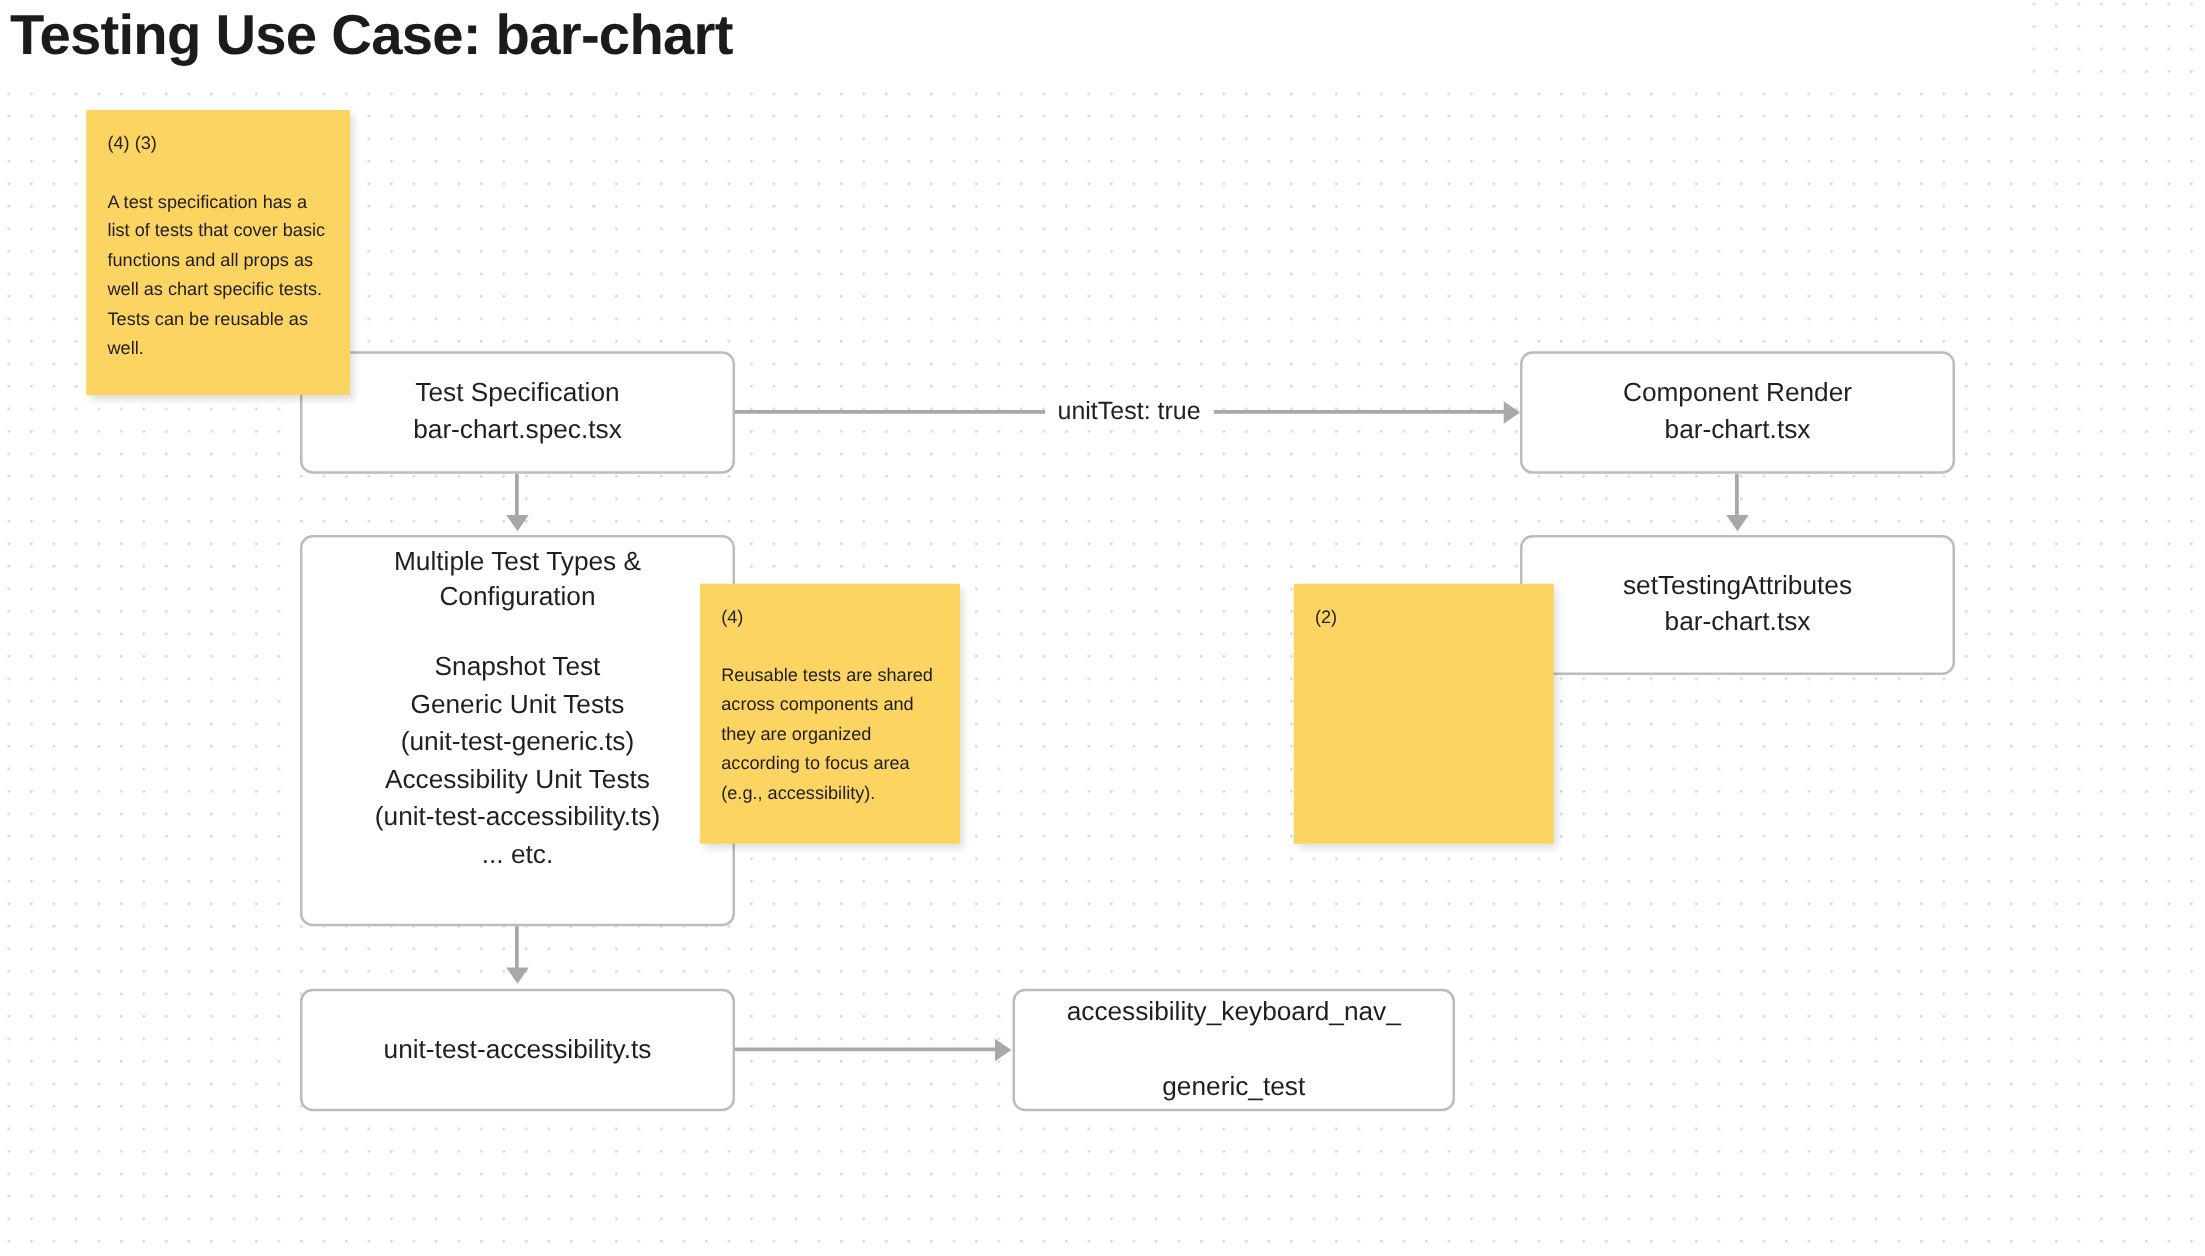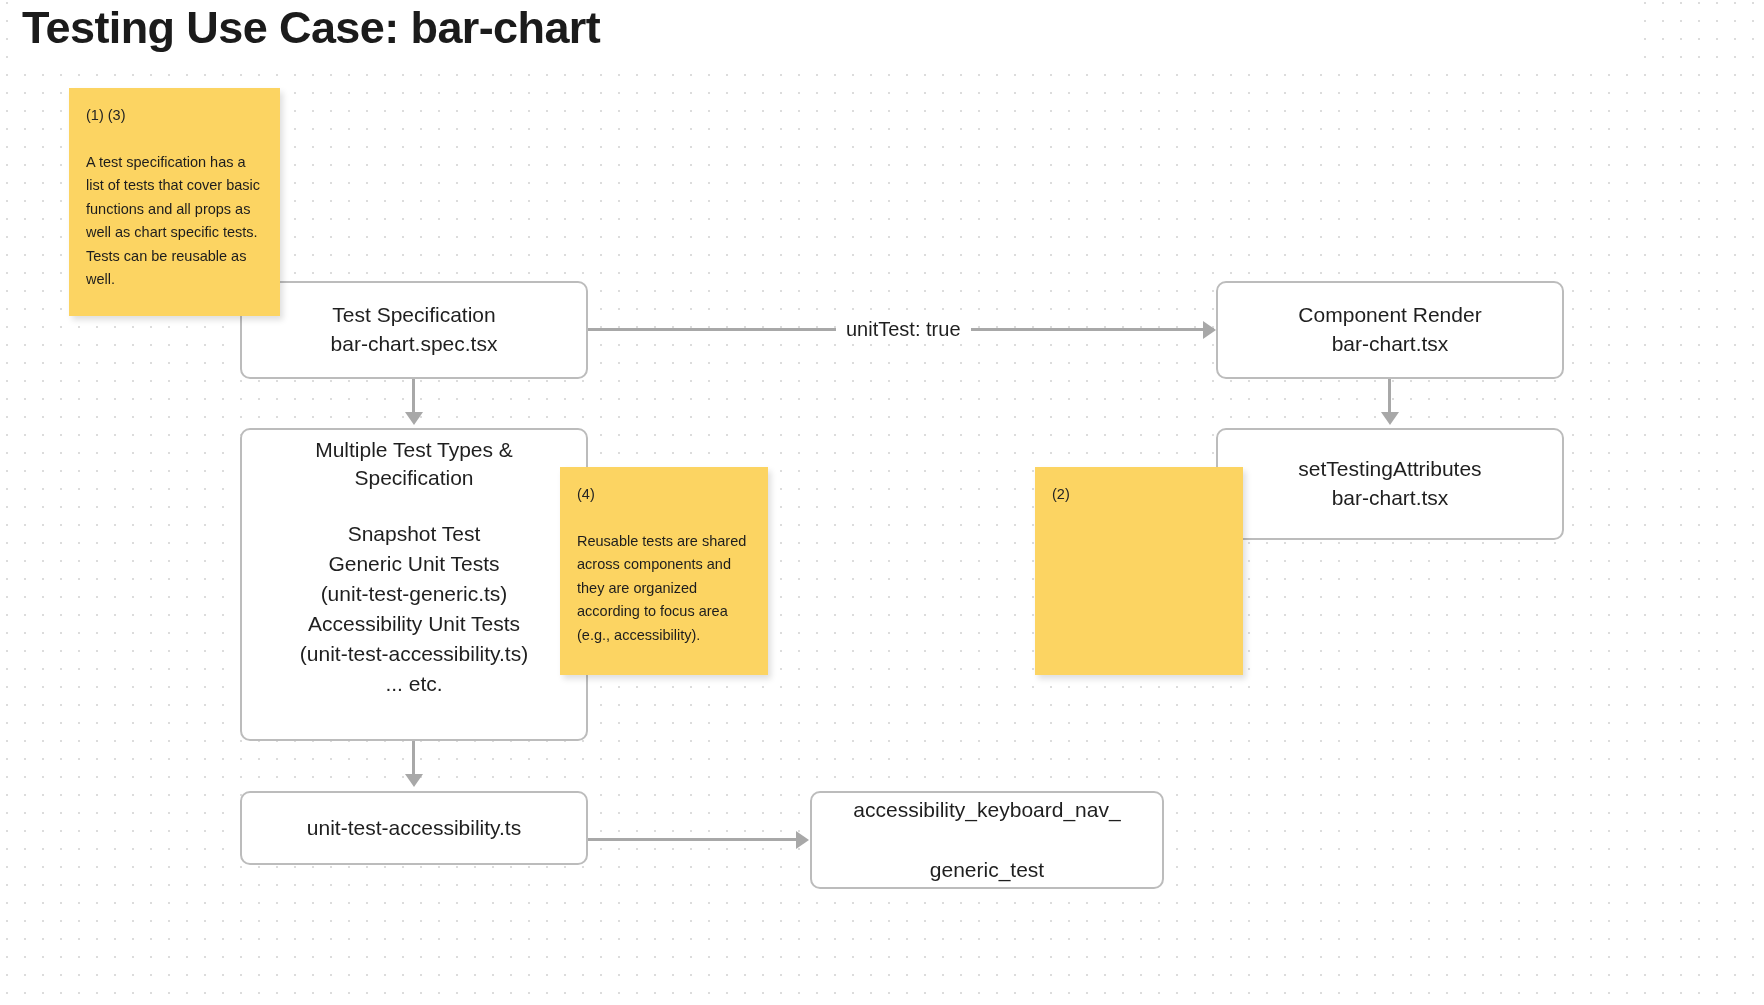--- a/index.html
+++ b/index.html
@@ -19,21 +19,21 @@
     background-color: #ffffff;
     background-image:
       radial-gradient(circle at 1px 1px, #dcdcdc 1.1px, transparent 1.2px);
     background-size: 18px 18px;
     background-position: 6px 74px;
   }
 
   
   #title-bar {
     position: absolute;
-    left: 16px; top: 0;
+    left: 2px; top: 0;
     width: 1616px;
     height: 62px;
     background: #ffffff;
     z-index: 40;
   }
   #page-title {
     position: absolute;
     left: 6px;
     top: 2px;
     font-size: 45px;
@@ -168,42 +168,42 @@
     <div class="node-sub">bar-chart.tsx</div>
   </div>
 
   <div class="node" style="left:1216px; top:428px; width:348px; height:112px;">
     <div class="node-title">setTestingAttributes</div>
     <div class="node-sub">bar-chart.tsx</div>
   </div>
 
   <div class="node" style="left:240px; top:428px; width:348px; height:313px; justify-content:flex-start; ">
     <div class="node-title">Multiple Test Types &amp;</div>
-    <div class="node-title">Specification</div>
+    <div class="node-title">Configuration</div>
     <div class="node-list">
       <div>Snapshot Test</div>
       <div>Generic Unit Tests</div>
       <div>(unit-test-generic.ts)</div>
       <div>Accessibility Unit Tests</div>
       <div>(unit-test-accessibility.ts)</div>
       <div>... etc.</div>
     </div>
   </div>
 
-  <div class="node" style="left:240px; top:791px; width:348px; height:74px;">
+  <div class="node" style="left:240px; top:791px; width:348px; height:98px;">
     <div class="node-title">unit-test-accessibility.ts</div>
   </div>
 
   <div class="node" style="left:810px; top:791px; width:354px; height:98px;gap:32px;">
     <div class="node-title">accessibility_keyboard_nav_</div>
     <div class="node-title">generic_test</div>
   </div>
 
   <div class="sticky" style="left:69px; top:88px; width:211px; height:228px;">
-    <div class="sticky-ref">(1) (3)</div>
+    <div class="sticky-ref">(4) (3)</div>
     <div class="sticky-body">A test specification has a list of tests that cover basic functions and all props as well as chart specific tests. Tests can be reusable as well.</div>
   </div>
 
   <div class="sticky" style="left:560px; top:467px; width:208px; height:208px;">
     <div class="sticky-ref">(4)</div>
     <div class="sticky-body">Reusable tests are shared across components and they are organized according to focus area (e.g., accessibility).</div>
   </div>
 
   <div class="sticky" style="left:1035px; top:467px; width:208px; height:208px;">
     <div class="sticky-ref">(2)</div>

